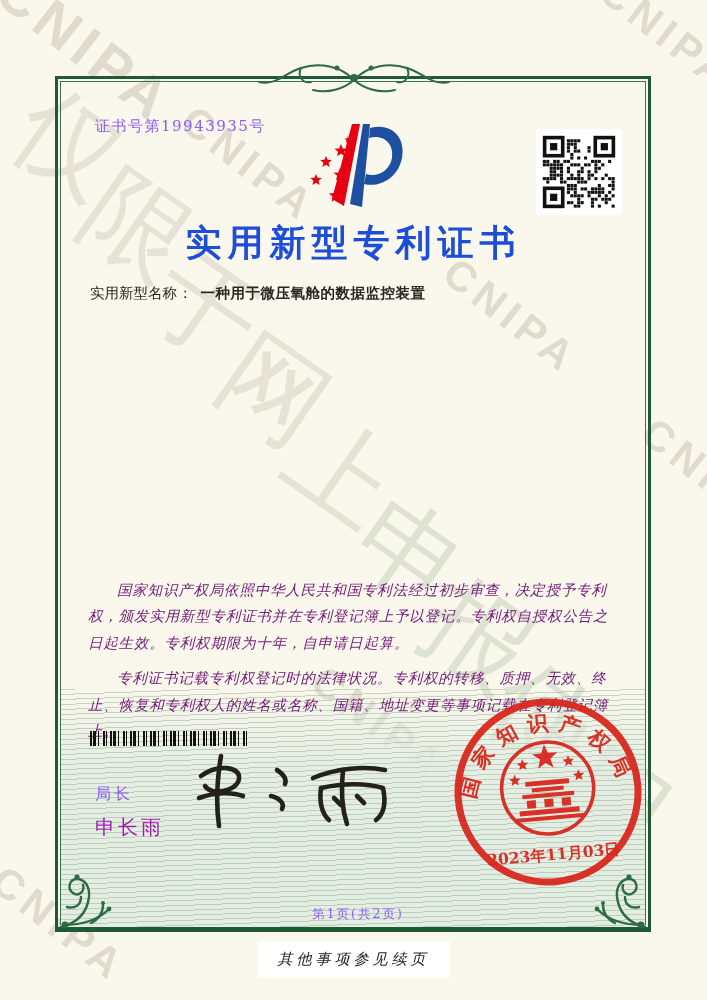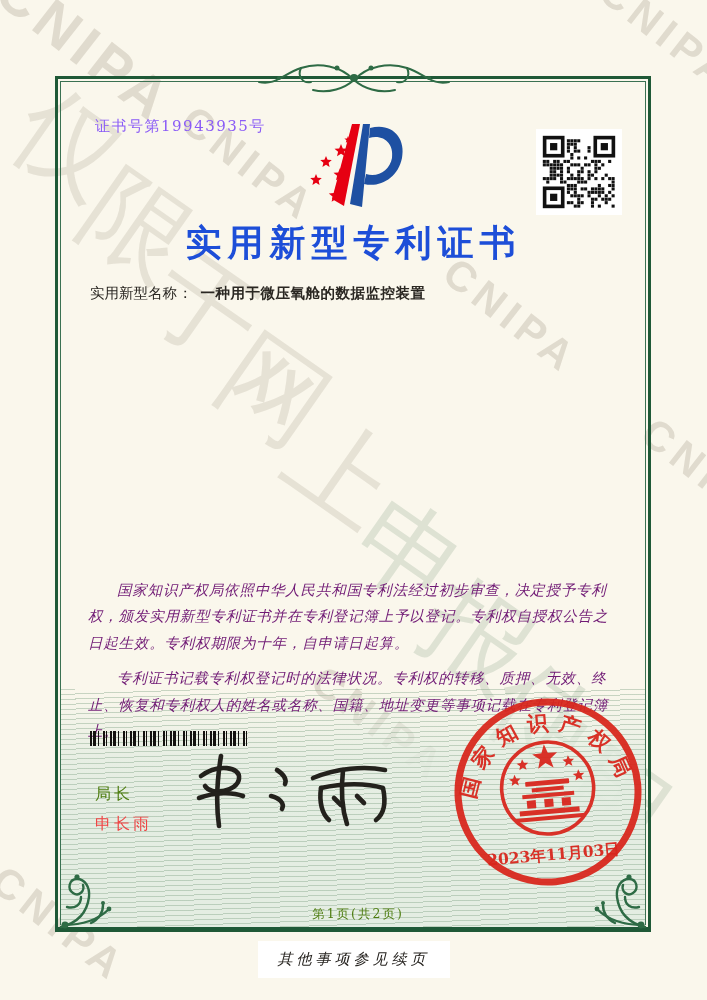--- a/index.html
+++ b/index.html
@@ -60,25 +60,25 @@
   .body-text p{margin:0 0 9px 0;text-indent:2em;}
   .barcode{
     position:absolute;left:90px;top:731px;width:158px;height:15px;
     background:repeating-linear-gradient(90deg,
       #141210 0 2px, rgba(0,0,0,0) 2px 3px,
       #141210 3px 6px, rgba(0,0,0,0) 6px 8px,
       #141210 8px 9px, rgba(0,0,0,0) 9px 13px,
       #141210 13px 15px, rgba(0,0,0,0) 15px 16px,
       #141210 16px 17px, rgba(0,0,0,0) 17px 20px);
   }
-  .duty{position:absolute;left:95px;top:784px;font-size:16px;letter-spacing:3px;color:#4d7c0f;text-align:right;}
-  .duty-name{position:absolute;left:95px;top:814px;font-size:16px;letter-spacing:3px;color:#ef4444;}
+  .duty{position:absolute;left:95px;top:784px;font-size:16px;letter-spacing:3px;color:#8b5cf6;text-align:right;}
+  .duty-name{position:absolute;left:95px;top:814px;font-size:20px;letter-spacing:3px;color:#a21caf;}
   .signature{position:absolute;left:185px;top:746px;}
   .seal{position:absolute;left:450px;top:694px;transform:rotate(-5deg);z-index:5;}
-  .page-no{position:absolute;left:9px;right:0;top:906px;text-align:center;font-size:12.5px;letter-spacing:2px;color:#4d7c0f;}
+  .page-no{position:absolute;left:9px;right:0;top:906px;text-align:center;font-size:12.5px;letter-spacing:2px;color:#8b5cf6;}
   .cont-note{
     position:absolute;left:50%;top:941px;transform:translateX(-50%);
     background:#FFFFFF;padding:9px 20px;font-size:15px;font-style:italic;
     letter-spacing:4px;white-space:nowrap;color:#26231F;
   }
 </style>
 </head>
 <body>
 
 <div class="layer" id="wm">

